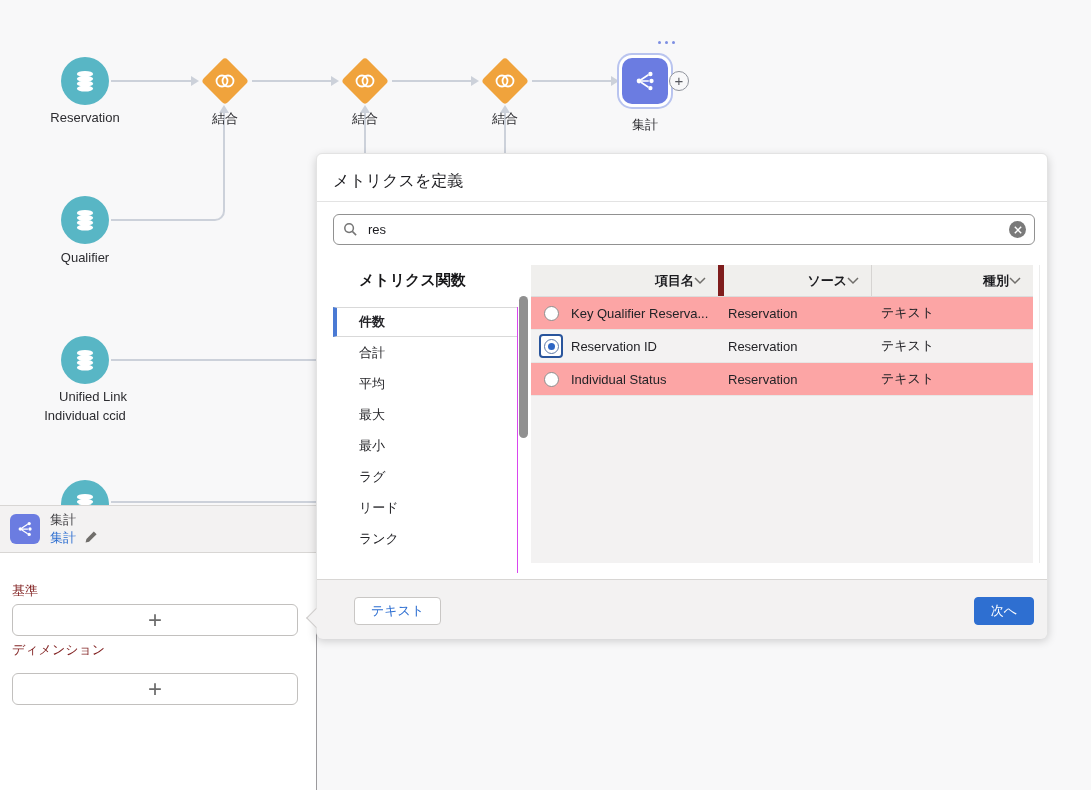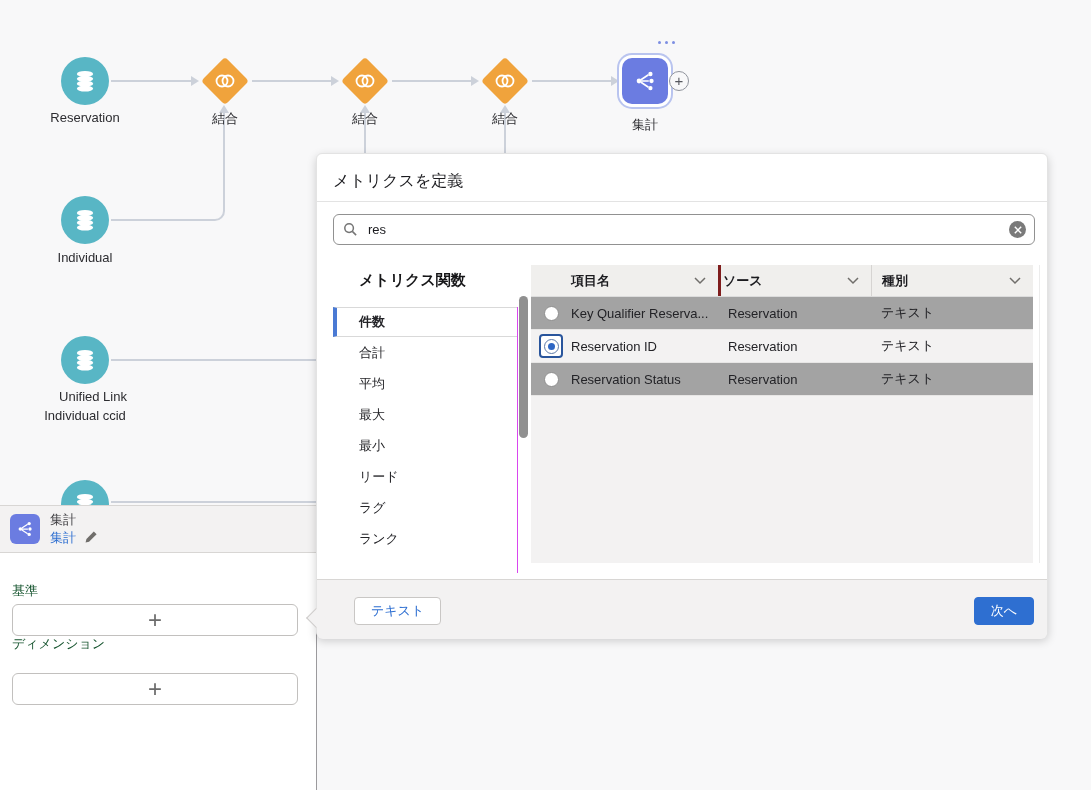--- a/index.html
+++ b/index.html
@@ -23,47 +23,47 @@
   .dots i { width:3px; height:3px; border-radius:50%; background:#7d8ee2; }
   .add-circle { position:absolute; width:20px; height:20px; border-radius:50%; border:1px solid #8f939c; color:#55575e; font-size:15px; line-height:17px; text-align:center; background:#f8f8f9; }
 
   
   .panel { position:absolute; left:0; top:505px; width:317px; height:285px; background:#ffffff; border-right:1px solid #9b9a9d; z-index:2; }
   .panel-header { position:absolute; left:0; top:0; width:100%; height:48px; background:#f3f2f2; border-top:1px solid #d8d6d4; border-bottom:1px solid #d8d6d4; }
   .panel-icon { position:absolute; left:10px; top:8px; width:30px; height:30px; border-radius:6px; background:#6b7ce1; display:flex; align-items:center; justify-content:center; }
   .panel-type { position:absolute; left:50px; top:5px; font-size:13px; color:#3f3e42; }
   .panel-name { position:absolute; left:50px; top:23px; font-size:13px; color:#2e6fd1; }
   .pencil { position:absolute; left:84px; top:24px; }
-  .field-label { position:absolute; font-size:13px; color:#14532d; }
+  .field-label { position:absolute; font-size:13px; color:#7f1d1d; }
   .add-box { position:absolute; left:12px; width:286px; height:32px; border:1px solid #c2c0be; border-radius:6px; background:#fff; display:flex; align-items:center; justify-content:center; font-size:24px; font-weight:300; color:#6b6b6b; cursor:pointer; }
 
   
   .modal { position:absolute; left:316px; top:153px; width:732px; height:485px; background:#ffffff; border:1px solid #e3e3e3; border-radius:6px; box-shadow:0 3px 10px rgba(0,0,0,.18); z-index:3; }
   .modal-title { position:absolute; left:16px; top:17px; font-size:16px; color:#1b1b1f; }
   .modal-hr { position:absolute; left:0; top:47px; width:100%; height:1px; background:#e3e3e3; }
   .search-wrap { position:absolute; left:16px; top:60px; width:702px; height:31px;border-radius:15px; }
   .search-input { width:100%; height:100%; border:1px solid #919191; border-radius:6px; padding:0 30px 0 34px; font-size:13px; color:#1b1b1f; font-family:inherit; outline:none; background:#fff; }
   .search-icon { position:absolute; left:10px; top:8px; }
   .clear-btn { position:absolute; right:9px; top:7px; width:17px; height:17px; border-radius:50%; background:#7a7a7a; display:flex; align-items:center; justify-content:center; cursor:pointer; }
 
   .fn-heading { position:absolute; left:42px; top:117px; font-size:15px; font-weight:bold; color:#161618; }
   .fn-list { position:absolute; left:16px; top:143px; width:185px; height:266px; overflow:hidden; border-right:1px solid #d946ef;margin-top:10px; }
   .fn-item { height:31px; line-height:31px; padding-left:26px; font-size:13px; color:#232327; cursor:pointer; }
   .fn-item.selected { height:30px; line-height:28px; font-weight:bold; border-top:1px solid #d9d9d9; border-bottom:1px solid #d9d9d9; border-left:4px solid #4a7ad4; padding-left:22px; background:#fff; }
   .fn-scroll { position:absolute; left:202px; top:142px; width:9px; height:142px; border-radius:5px; background:#909090; }
 
   .grid { position:absolute; left:214px; top:111px; width:502px; height:298px; background:#f3f2f2; }
   .grid-right-line { position:absolute; left:722px; top:111px; width:1px; height:298px; background:#ececec; }
   .grid-header { display:flex; height:32px; background:#f0efed; border-bottom:1px solid #dcdcdc; font-size:13px; font-weight:bold; color:#1b1b1f; }
-  .gh-cell { display:flex; align-items:center; justify-content:space-between; padding-right:12px; }
+  .gh-cell { display:flex; align-items:center; justify-content:flex-end; padding-right:12px; }
   .gh-radio { width:40px; }
   .gh-c1 { width:147px; }
-  .gh-c2 { width:153px; border-left:3px solid #7f1d1d; padding-left:2px; }
+  .gh-c2 { width:153px; border-left:6px solid #7f1d1d; padding-left:2px; }
   .gh-c3 { width:162px; border-left:1px solid #d6d4d2; padding-left:10px; }
-  .grid-row { display:flex; height:33px; align-items:center; background:#a3a3a3; border-bottom:1px solid #e7e6e5; font-size:13px; color:#232327; cursor:pointer; }
+  .grid-row { display:flex; height:33px; align-items:center; background:#fca5a5; border-bottom:1px solid #e7e6e5; font-size:13px; color:#232327; cursor:pointer; }
   .grid-row.selected { background:#f3f2f2; }
   .gr-radio { width:40px; display:flex; align-items:center; justify-content:center; }
   .gr-c1 { width:147px; white-space:nowrap; overflow:hidden; }
   .gr-c2 { width:153px; padding-left:10px; }
   .gr-c3 { width:162px; padding-left:10px; }
   .radio { width:15px; height:15px; border-radius:50%; border:1.5px solid #8e8e8e; background:#fff; }
   .radio-focus { width:24px; height:24px; border:2px solid #29559c; border-radius:4px; background:#fff; display:flex; align-items:center; justify-content:center; }
   .radio.checked { border-color:#5d7aa9; display:flex; align-items:center; justify-content:center; }
   .radio.checked::after { content:""; width:7px; height:7px; border-radius:50%; background:#2d66c4; }
 
@@ -152,21 +152,21 @@
   <div class="add-circle" style="left:669px;top:71px;">+</div>
 
   <div class="node-circle" style="left:61px;top:196px;">
     <svg width="26" height="26" viewBox="0 0 24 24">
       <ellipse cx="12" cy="5.5" rx="7.5" ry="2.8" fill="#fff"></ellipse>
       <ellipse cx="12" cy="10" rx="7.5" ry="2.8" fill="#fff"></ellipse>
       <ellipse cx="12" cy="14.5" rx="7.5" ry="2.8" fill="#fff"></ellipse>
       <ellipse cx="12" cy="19" rx="7.5" ry="2.8" fill="#fff"></ellipse>
     </svg>
   </div>
-  <div class="node-label" style="left:85px;top:250px;">Individual</div>
+  <div class="node-label" style="left:85px;top:250px;">Qualifier</div>
 
   <div class="node-circle" style="left:61px;top:336px;">
     <svg width="26" height="26" viewBox="0 0 24 24">
       <ellipse cx="12" cy="5.5" rx="7.5" ry="2.8" fill="#fff"></ellipse>
       <ellipse cx="12" cy="10" rx="7.5" ry="2.8" fill="#fff"></ellipse>
       <ellipse cx="12" cy="14.5" rx="7.5" ry="2.8" fill="#fff"></ellipse>
       <ellipse cx="12" cy="19" rx="7.5" ry="2.8" fill="#fff"></ellipse>
     </svg>
   </div>
   <div class="node-label" style="left:93px;top:389px;">Unified Link</div>
@@ -196,21 +196,21 @@
     <div class="panel-type">集計</div>
     <div class="panel-name">集計</div>
     <svg class="pencil" width="14" height="14" viewBox="0 0 16 16">
       <path d="M11.2 1.6l3.2 3.2-8.6 8.6-4 1 1-4z" fill="#706e6b"></path>
     </svg>
   </div>
   <div class="field-label" style="left:12px;top:77px;">基準</div>
   <div class="add-box" style="top:99px;">
     <span>+</span>
   </div>
-  <div class="field-label" style="left:12px;top:130px;">ディメンション</div>
+  <div class="field-label" style="left:12px;top:136px;">ディメンション</div>
   <div class="add-box" style="top:168px;">
     <span>+</span>
   </div>
 </div>
 
 <div class="modal">
   <div class="nub"></div>
 
   <div class="modal-title">メトリクスを定義</div>
   <div class="modal-hr"></div>
@@ -228,22 +228,22 @@
     </span>
   </div>
 
   <div class="fn-heading">メトリクス関数</div>
   <div class="fn-list">
     <div class="fn-item selected">件数</div>
     <div class="fn-item">合計</div>
     <div class="fn-item">平均</div>
     <div class="fn-item">最大</div>
     <div class="fn-item">最小</div>
+    <div class="fn-item">ラグ</div>
     <div class="fn-item">リード</div>
-    <div class="fn-item">ラグ</div>
     <div class="fn-item">ランク</div>
   </div>
   <div class="fn-scroll"></div>
 
   <div class="grid">
     <div class="grid-header">
       <div class="gh-cell gh-radio"></div>
       <div class="gh-cell gh-c1">
         <span>項目名</span>
         <svg width="12" height="8" viewBox="0 0 12 8">
@@ -281,21 +281,21 @@
       </div>
       <div class="gr-c1">Reservation ID</div>
       <div class="gr-c2">Reservation</div>
       <div class="gr-c3">テキスト</div>
     </div>
 
     <div class="grid-row">
       <div class="gr-radio">
           <span class="radio"></span>
         </div>
-      <div class="gr-c1">Reservation Status</div>
+      <div class="gr-c1">Individual Status</div>
       <div class="gr-c2">Reservation</div>
       <div class="gr-c3">テキスト</div>
     </div>
   </div>
   <div class="grid-right-line"></div>
 
   <div class="modal-footer">
     <button class="btn-cancel">テキスト</button>
     <button class="btn-next">次へ</button>
   </div>

